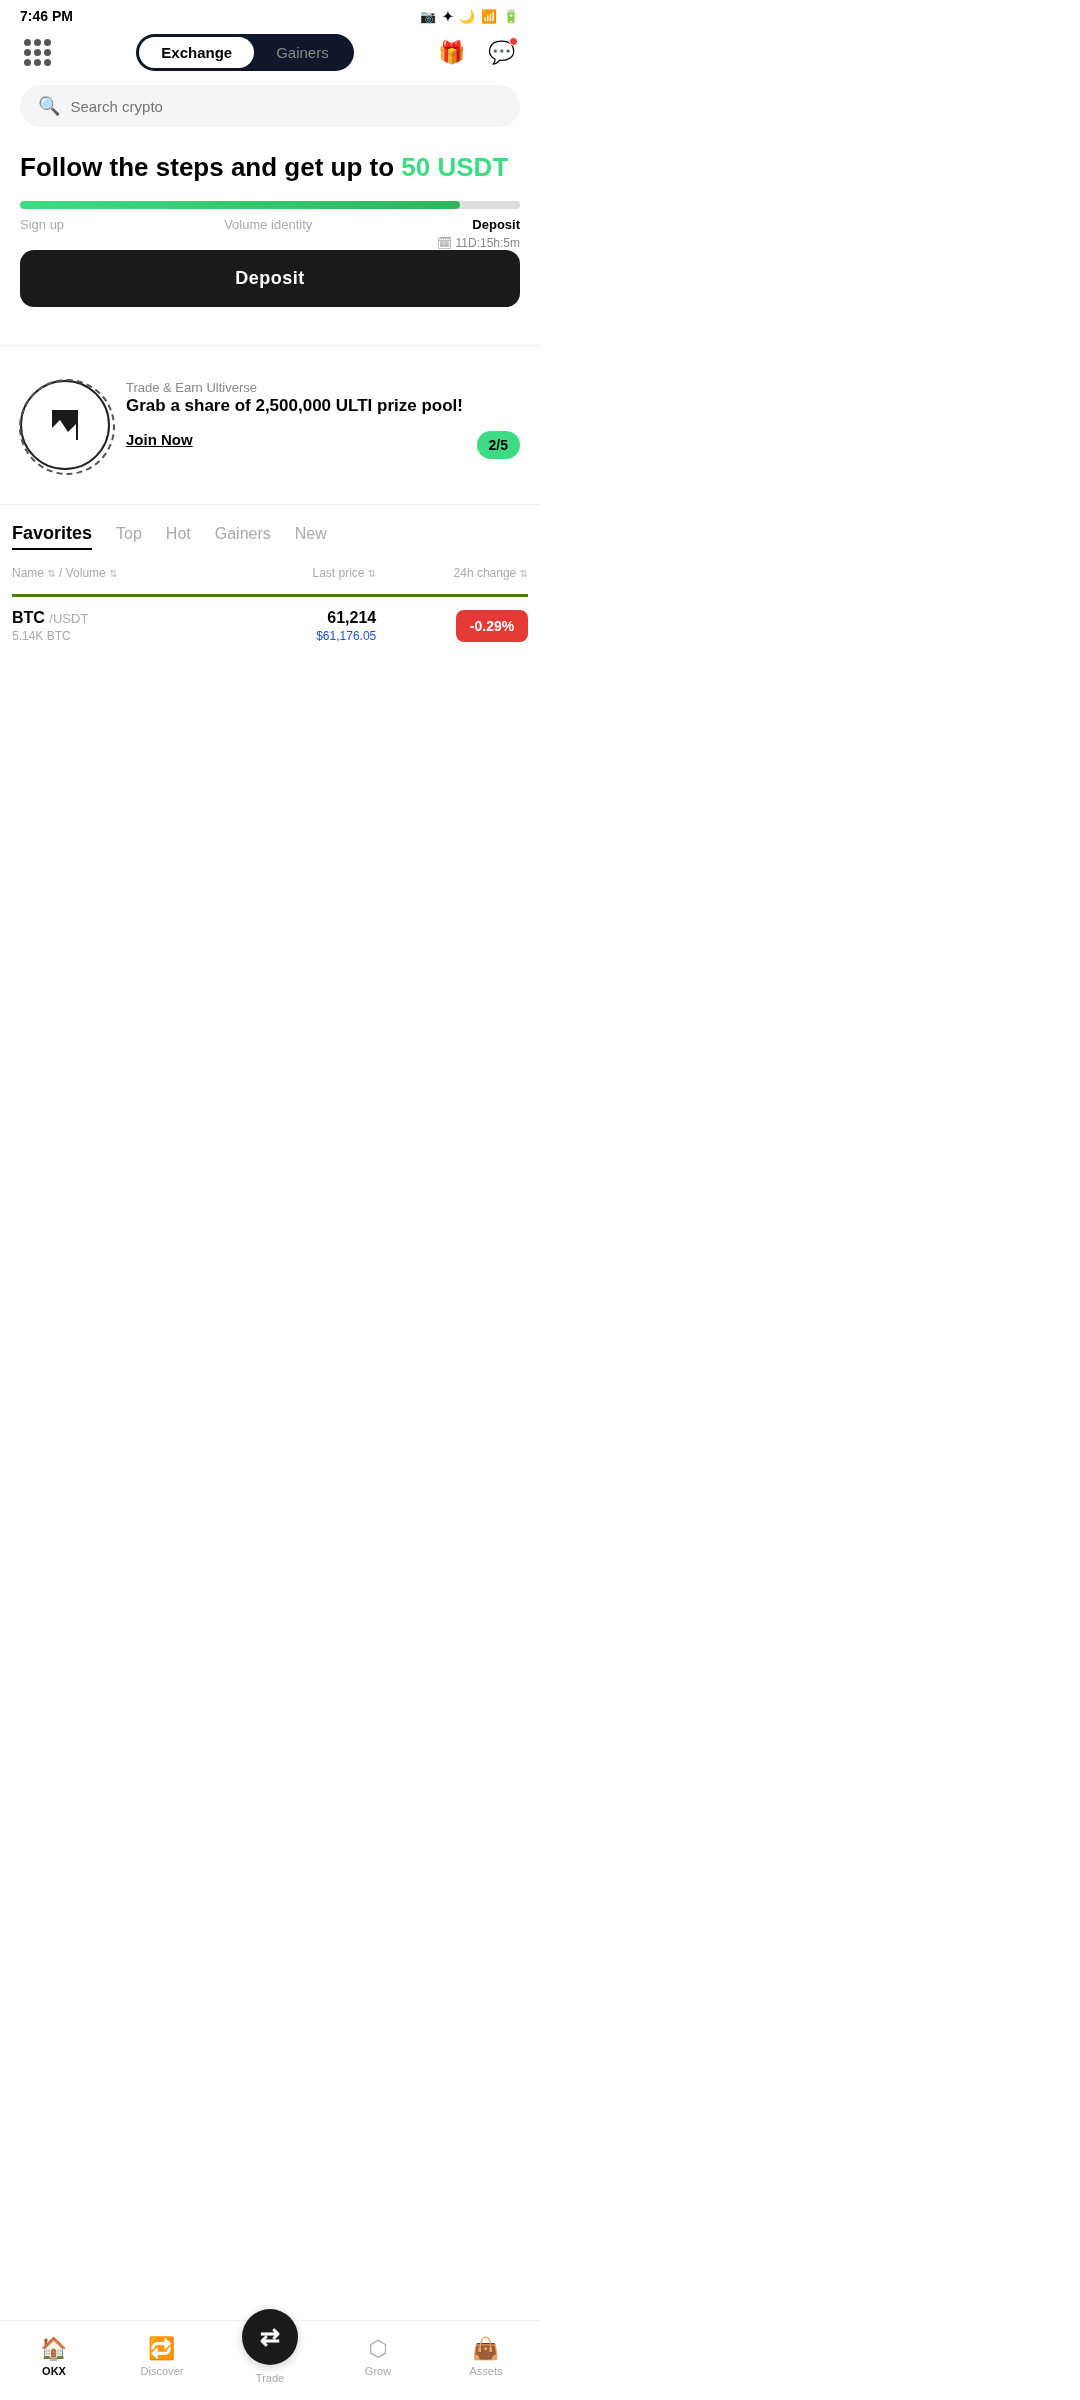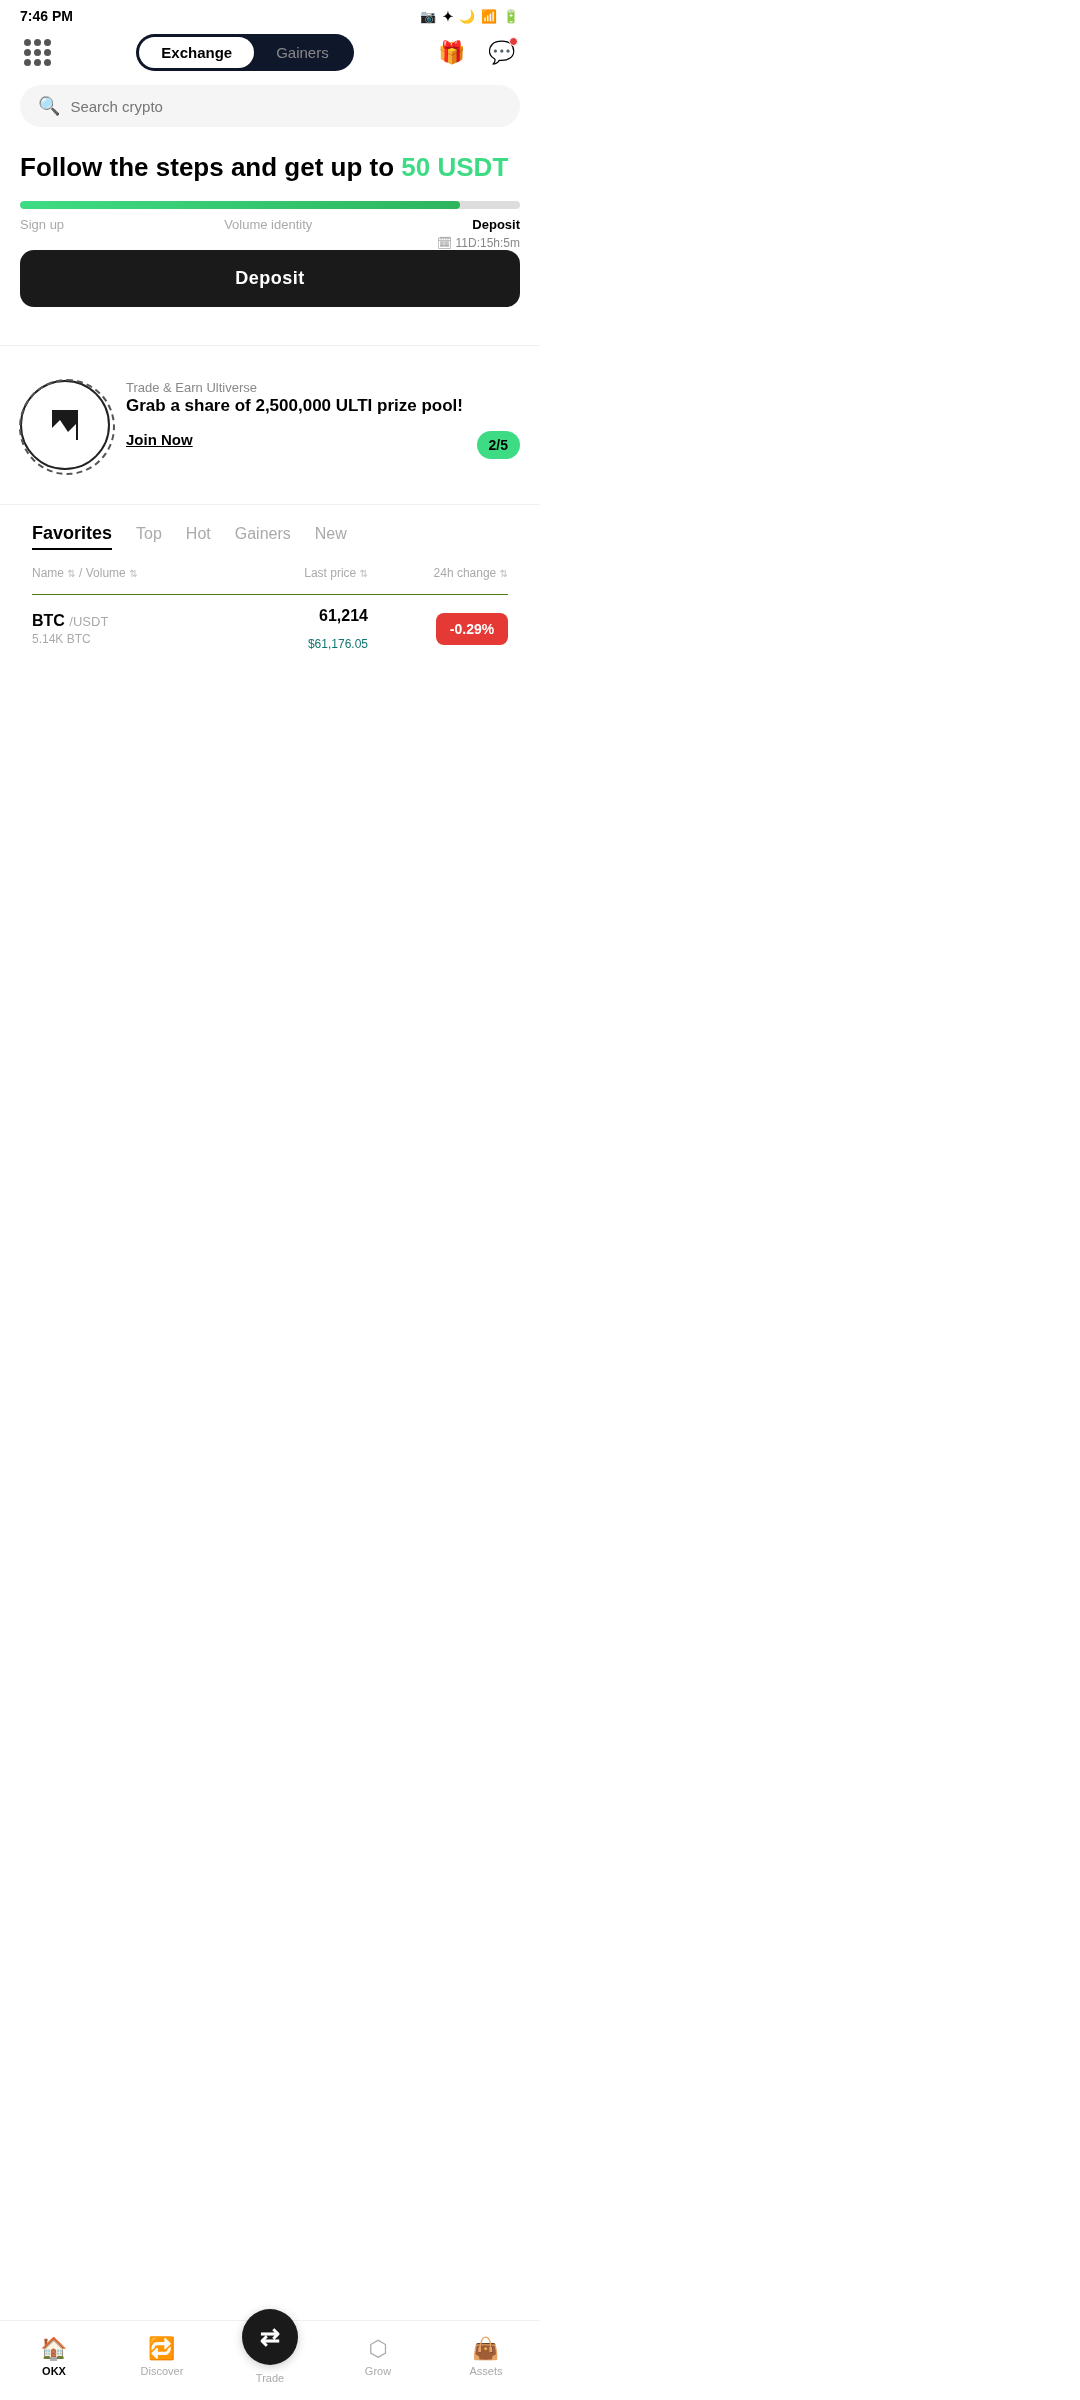--- a/index.html
+++ b/index.html
@@ -199,21 +199,21 @@
       cursor: pointer;
     }
     .page-indicator {
       background: #3ddc84;
       color: #000;
       font-weight: 700;
       font-size: 14px;
       padding: 6px 12px;
       border-radius: 16px;
     }
-    .market-section { padding: 0 32px; }
+    .market-section { padding: 0 12px; }
     .market-tabs {
       display: flex;
       gap: 24px;
       align-items: center;
       margin-bottom: 12px;
       overflow-x: auto;
     }
     .market-tab {
       font-size: 16px;
       font-weight: 500;
@@ -238,28 +238,28 @@
       padding: 4px 0;
     }
     .col-name { flex: 1.4; }
     .col-price { flex: 1; text-align: right; }
     .col-change { flex: 1; text-align: right; }
     .sort-icon { font-size: 10px; color: #bbb; }
     .market-row {
       display: flex;
       align-items: center;
       padding: 12px 0;
-      border-top: 1px solid #4d7c0f;
+      border-top: 3px solid #4d7c0f;
       cursor: pointer;
     }
     .coin-info { flex: 1.4; }
     .coin-volume { font-size: 12px; color: #aaa; margin-top: 2px; }
     .coin-price { flex: 1; text-align: right; }
     .coin-price-main { font-size: 16px; font-weight: 600; color: #000; }
-    .coin-price-usd { font-size: 12px; color: #0f766e; margin-top: 12px; }
+    .coin-price-usd { font-size: 12px; color: #1d4ed8; margin-top: 2px; }
     .coin-change { flex: 1; text-align: right; }
     .change-badge {
       display: inline-block;
       padding: 8px 10px;
       border-radius: 8px;
       font-size: 14px;
       font-weight: 700;
       min-width: 72px;
       text-align: center;
     }

